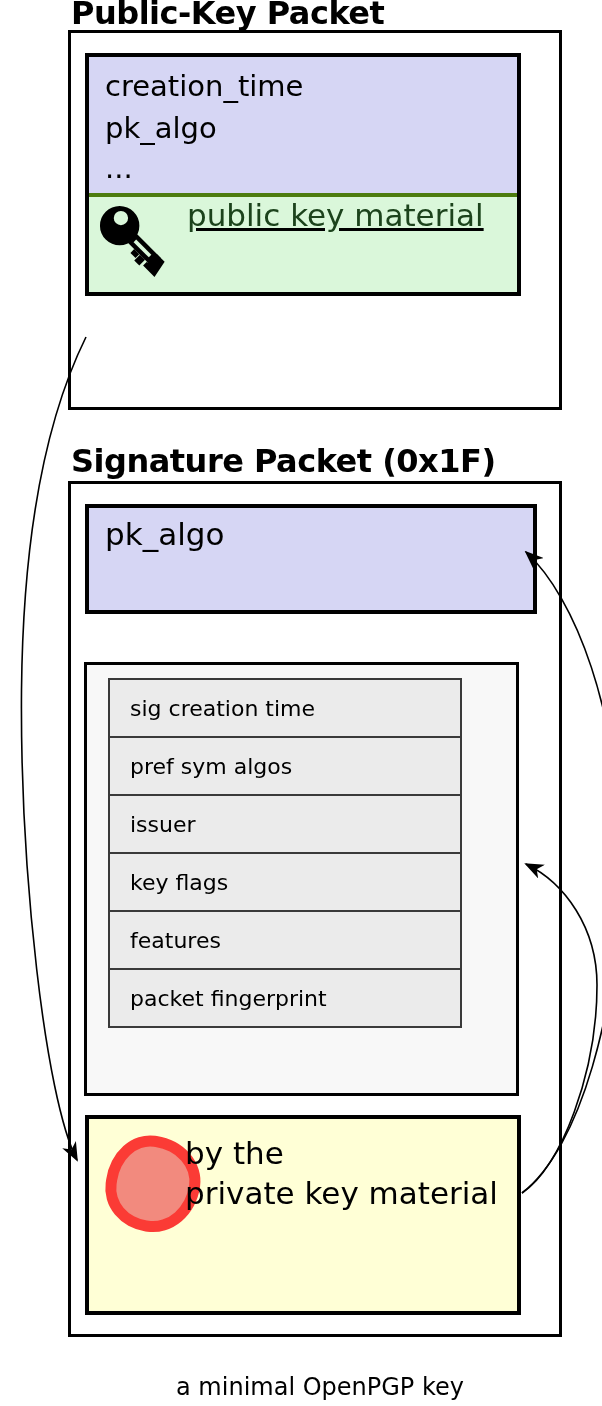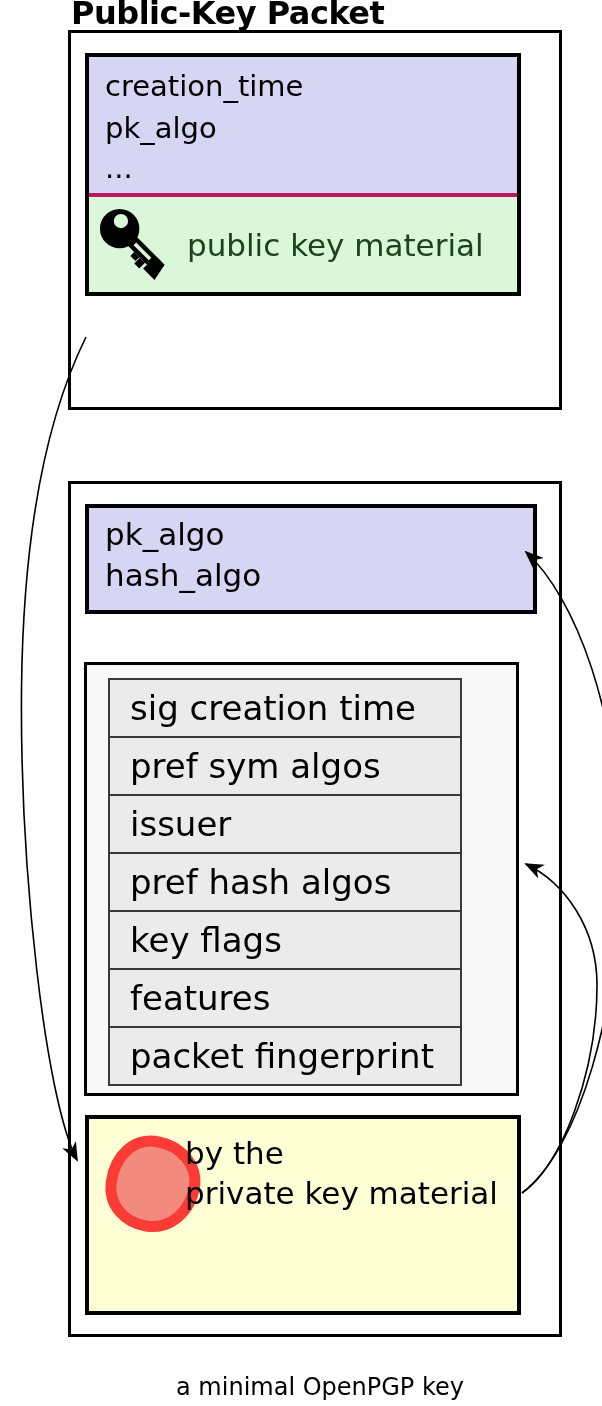--- a/index.html
+++ b/index.html
@@ -16,30 +16,30 @@
   #sig-title{top:444px;}
 
   .outer-box{position:absolute;left:49px;width:488px;border:3px solid #000;background:#fff;}
   #pk-outer{top:30px;height:374px;}
   #sig-outer{top:481px;height:850px;}
 
   
   #pk-column{position:absolute;left:66px;top:53px;width:428px;border:4px solid #000;background:var(--lavender,#d6d6f4);}
   #pk-header{padding:8px 0 6px 16px;font-size:29px;line-height:42px;}
   #pk-header .dots{line-height:38px;}
-  #pk-material{border-top:4px solid #be185d;background:var(--green,#daf7da);height:95px;display:flex;align-items:center;}
+  #pk-material{border-top:4px solid #4d7c0f;background:var(--green,#daf7da);height:95px;display:flex;align-items:flex-start;text-decoration:underline;}
   #pk-material .label{color:var(--green-text,#1c431c);font-size:31px;margin-left:8px;white-space:nowrap;}
   .key-wrap{width:86px;height:90px;flex:0 0 auto;margin-left:4px;}
 
   
   #sig-header{position:absolute;left:66px;top:504px;width:428px;height:96px;border:4px solid #000;background:var(--lavender,#d6d6f4);font-size:31px;line-height:41px;padding:6px 0 0 16px;box-sizing:content-box;}
   #hashed-label{position:absolute;left:68px;top:628px;font-size:30px;line-height:34px;}
   #hashed-box{position:absolute;left:65px;top:662px;width:429px;height:428px;border:3px solid #000;background:var(--hashed-bg,#f8f8f8);}
   #subpacket-table{position:absolute;left:21px;top:13px;width:350px;border:2px solid #3a3a3a;background:var(--row-bg,#ebebeb);}
-  .subpacket-row{height:56px;display:flex;align-items:center;padding-left:20px;font-size:34px;border-top:2px solid #3a3a3a;}
+  .subpacket-row{height:56px;display:flex;align-items:center;padding-left:20px;font-size:22px;border-top:2px solid #3a3a3a;}
   .subpacket-row:first-child{border-top:none;}
 
   #sig-box{position:absolute;left:66px;top:1115px;width:428px;height:192px;border:4px solid #000;background:var(--yellow,#ffffd6);}
   #seal{position:absolute;left:17px;top:17px;width:72px;height:74px;background:var(--seal-fill,#f28a7e);
         border:11px solid var(--seal-ring,#fb3b35);
         border-radius:46% 54% 50% 50% / 53% 47% 55% 45%;transform:rotate(8deg);}
   #sig-lines{position:absolute;left:96px;top:14px;font-size:31px;line-height:40px;white-space:nowrap;}
 
   #caption{position:absolute;left:0;top:1372px;width:602px;text-align:center;font-size:24px;line-height:30px;}
 
@@ -73,35 +73,34 @@
             <rect x="58" y="41" width="8" height="6" fill="#000"></rect>
             <rect x="67" y="41" width="8" height="9" fill="#000"></rect>
             <polygon points="80,27 92,27 96,47 78,47 78,41 80,41" fill="#000"></polygon>
           </g>
         </svg>
       </span>
       <span class="label">public key material</span>
     </div>
   </div>
 
+  <div id="sig-title" class="pkt-title">Signature Packet (0x1F)</div>
 
   <div id="sig-outer" class="outer-box"></div>
 
   <div id="sig-header">
     <div class="txt-line">pk_algo</div>
-    <div class="txt-line">hash_algo</div>
   </div>
 
 
   <div id="hashed-box">
     <div id="subpacket-table">
       <div class="subpacket-row">sig creation time</div>
       <div class="subpacket-row">pref sym algos</div>
       <div class="subpacket-row">issuer</div>
-      <div class="subpacket-row">pref hash algos</div>
       <div class="subpacket-row">key flags</div>
       <div class="subpacket-row">features</div>
       <div class="subpacket-row">packet fingerprint</div>
     </div>
   </div>
 
   <div id="sig-box">
     <div id="seal"></div>
     <div id="sig-lines">
       <div class="txt-line">by the</div>

